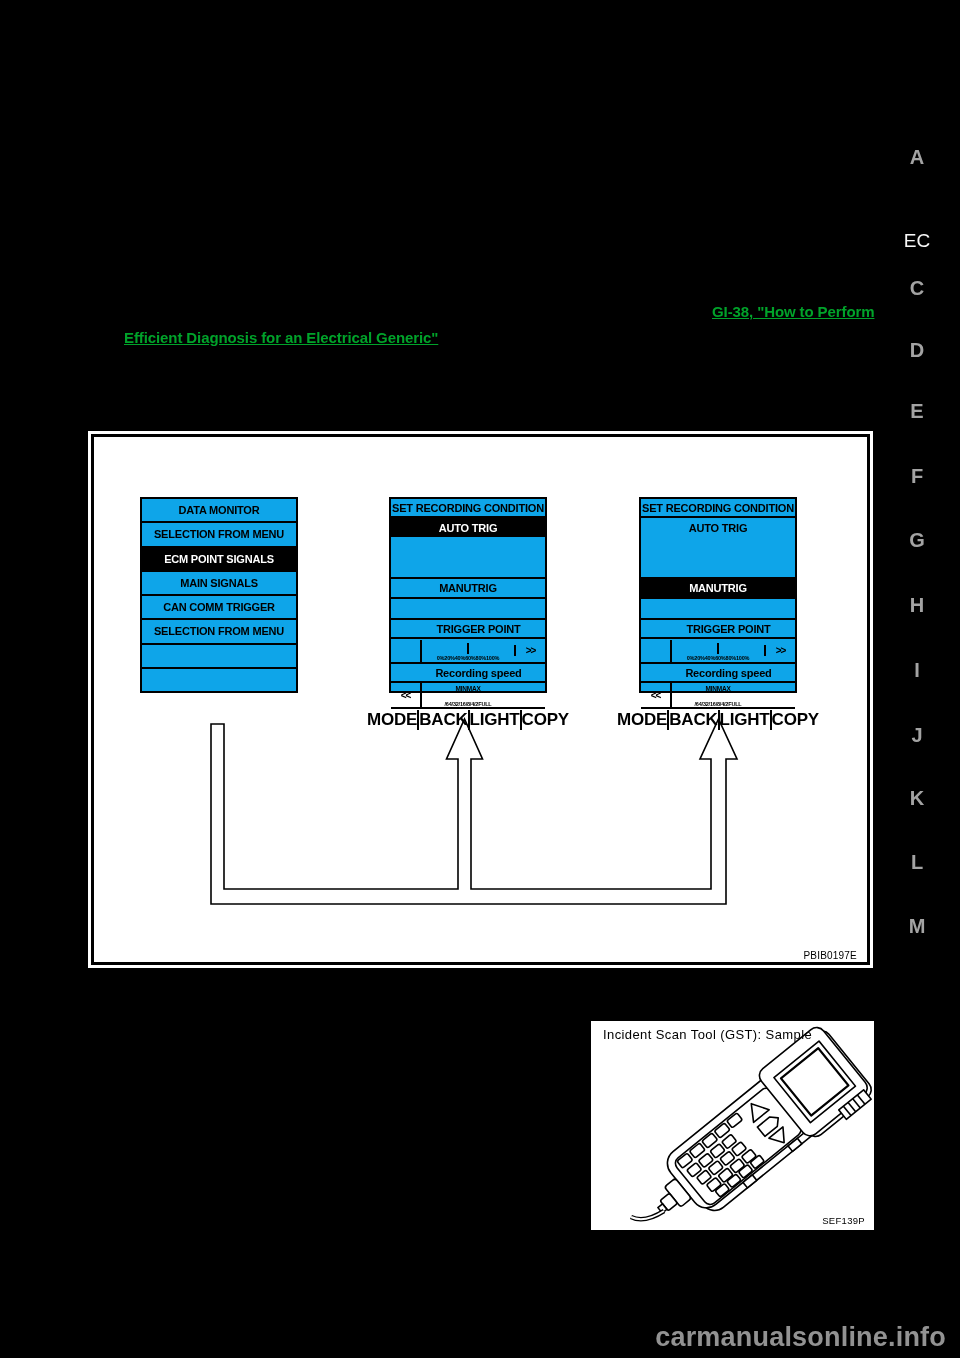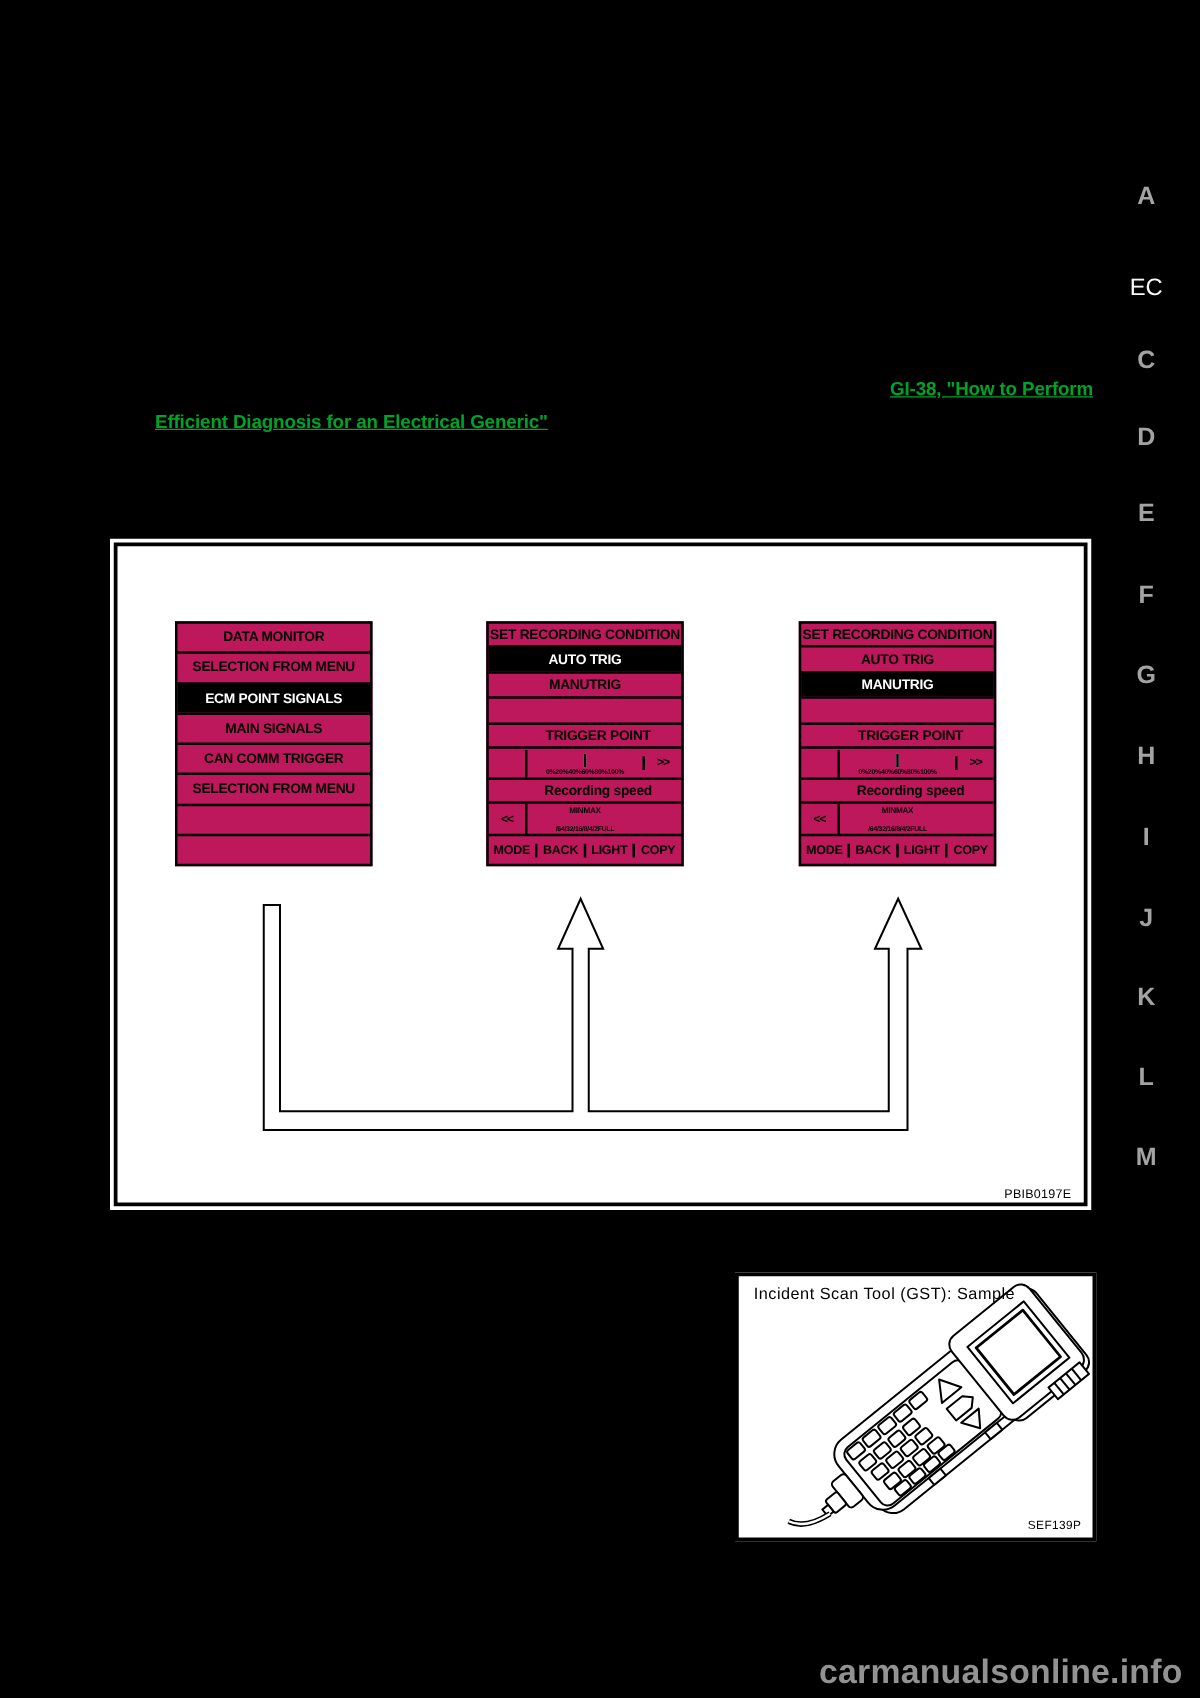--- a/index.html
+++ b/index.html
@@ -15,32 +15,32 @@
   
   .green-link{position:absolute;color:#00a32a;font-weight:bold;font-size:15px;
     text-decoration:underline;letter-spacing:-0.1px;white-space:nowrap;cursor:pointer;}
 
   
   .figure1{position:absolute;left:88px;top:431px;width:785px;height:537px;background:#fff;}
   .fig-border{position:absolute;inset:3px;border:3px solid #000;pointer-events:none;}
   .fig-code{position:absolute;font-size:10px;color:#000;letter-spacing:0.2px;}
 
   .panel{position:absolute;top:66px;width:158px;height:196px;border:2px solid #000;
-    background:#be185d;box-sizing:border-box;color:#000;justify-content:center;}
+    background:#0ea5e9;box-sizing:border-box;color:#000;justify-content:center;}
   .panel .row{box-sizing:border-box;display:flex;align-items:center;justify-content:center;
     font-size:11px;font-weight:bold;letter-spacing:-0.2px;}
   .panel .row + .row{border-top:2px solid #000;}
   .inv{background:#000;color:#fff;}
 
   .dm .row{flex:1 1 0;}
   .dm{display:flex;flex-direction:column;}
 
   .h-title{height:17px;}
   .h21{height:21px;}
-  .h20{height:20px;}
+  .h20{height:20px;margin-top:40px;}
   .h19{height:19px;padding-left:21px;}
   .h-bar{height:25px;}
   .h-slider{height:26px;}
   .h-btn{height:24px;}
 
   .cells{justify-content:stretch;align-items:stretch;padding:0;}
   .cell{box-sizing:border-box;display:flex;align-items:center;justify-content:center;}
   .cell + .cell{border-left:2px solid #000;}
   .w29{width:29px;flex:0 0 29px;}
   .w31{width:31px;flex:0 0 31px;}
@@ -49,38 +49,38 @@
   .tbar{height:9px;border:1px solid #000;margin:3px 5px 1px 5px;position:relative;background:#fff;}
   .tbar-fill{position:absolute;left:0;top:0;bottom:0;background:#000;}
   .ticks{display:flex;justify-content:space-between;margin:0 3px;font-size:5.5px;
     font-weight:bold;line-height:7px;letter-spacing:-0.2px;}
   .minmax{display:flex;justify-content:space-between;margin:2px 4px 0 4px;font-size:6.5px;
     font-weight:bold;line-height:7px;}
   .sbar{height:8px;background:#000;margin:0 4px;}
   .ticks2{display:flex;justify-content:space-between;margin:0 4px;font-size:5.5px;
     font-weight:bold;line-height:8px;letter-spacing:-0.2px;}
   .chev{font-size:10px;font-weight:bold;letter-spacing:-1px;}
-  .btncell{flex:1 1 0;font-size:10px;}
+  .btncell{flex:1 1 0;font-size:17px;}
 
   
   .figure2{position:absolute;left:588px;top:1018px;width:289px;height:215px;background:#fff;
     border:3px solid #000;box-sizing:border-box;}
   .gst-title{position:absolute;left:12px;top:6px;font-size:13px;color:#000;
     letter-spacing:0.4px;white-space:nowrap;}
   .gst-code{position:absolute;right:9px;bottom:4px;font-size:9.5px;color:#000;letter-spacing:0.3px;margin-left:24px;}
 
   
   .watermark{position:absolute;right:14px;bottom:5px;color:#929292;font-weight:bold;
     font-size:27px;letter-spacing:0.2px;cursor:pointer;}
 </style>
 </head>
 <body>
 
 <div class="side-letter" style="top:144px">A</div>
-<div class="side-letter current" style="top:218px">EC</div>
+<div class="side-letter current" style="top:228px">EC</div>
 <div class="side-letter" style="top:275px">C</div>
 <div class="side-letter" style="top:337px">D</div>
 <div class="side-letter" style="top:398px">E</div>
 <div class="side-letter" style="top:463px">F</div>
 <div class="side-letter" style="top:527px">G</div>
 <div class="side-letter" style="top:592px">H</div>
 <div class="side-letter" style="top:657px">I</div>
 <div class="side-letter" style="top:722px">J</div>
 <div class="side-letter" style="top:785px">K</div>
 <div class="side-letter" style="top:849px">L</div>

